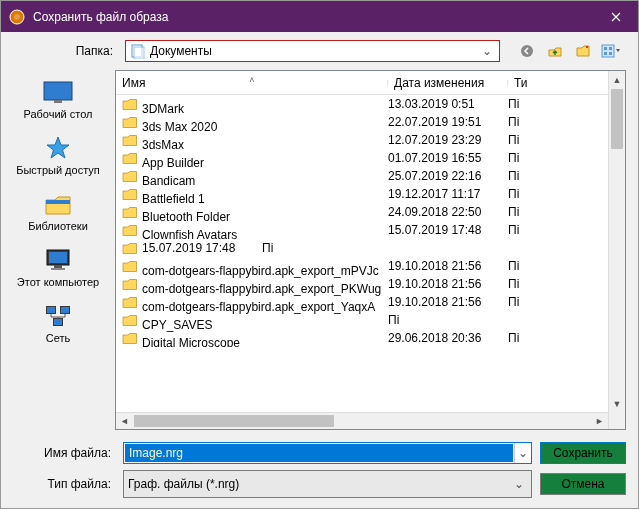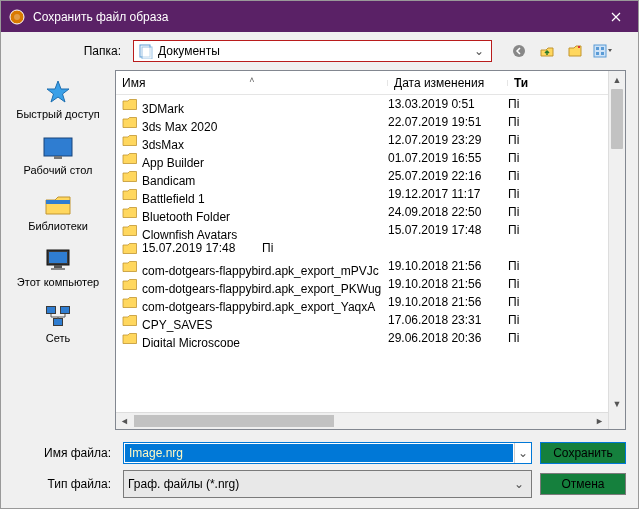--- a/index.html
+++ b/index.html
@@ -3,42 +3,42 @@
 <meta charset="utf-8">
 <style>
 * { box-sizing: border-box; margin: 0; padding: 0; font-family: "Segoe UI", Tahoma, sans-serif; font-size: 12px; }
 body { background: #fff; width: 639px; height: 509px; overflow: hidden; }
 .window { width: 100%; height: 100%; border: 1px solid #999; display: flex; flex-direction: column; }
 .titlebar { height: 31px; background: #5a2166; color: #fff; display: flex; align-items: center; padding: 0 0 0 8px; }
 .titlebar .app-icon { width: 16px; height: 16px; margin-right: 8px; display: flex; align-items: center; justify-content: center; }
 .titlebar .title { flex: 1; font-size: 12px; }
 .titlebar .close { width: 45px; height: 31px; display: flex; align-items: center; justify-content: center; cursor: pointer; }
 .content { flex: 1; background: #f0f0f0; display: flex; flex-direction: column; }
-.toolbar { display: flex; align-items: center; padding: 8px 24px; gap: 6px; }
+.toolbar { display: flex; align-items: center; padding: 8px 16px; gap: 6px; }
 .toolbar .lbl { width: 102px; text-align: right; padding-right: 6px; }
 .toolbar .folder-sel { flex: 1; height: 22px; border: 1px solid #b91c1c; background: #fff; display: flex; align-items: center; padding: 0 4px; cursor: pointer; }
 .toolbar .folder-sel .fic { width: 16px; height: 16px; margin-right: 4px; }
 .toolbar .folder-sel .ftxt { flex: 1; }
 .toolbar .folder-sel .farr { width: 16px; text-align: center; color: #555; }
 .nav-icons { display: flex; gap: 6px; margin-left: 10px; }
 .nav-icons .nbtn { width: 22px; height: 22px; display: flex; align-items: center; justify-content: center; cursor: pointer; }
 .main-area { flex: 1; display: flex; overflow: hidden; }
 .places { width: 114px; padding: 4px 0; display: flex; flex-direction: column; align-items: center; gap: 6px; }
 .place { width: 100%; display: flex; flex-direction: column; align-items: center; gap: 2px; cursor: pointer; padding: 4px 0; }
 .place .pic { width: 32px; height: 28px; display: flex; align-items: center; justify-content: center; }
 .place .plbl { font-size: 11px; text-align: center; }
 .listarea { flex: 1; background: #fff; border: 1px solid #828790; display: flex; margin-right: 12px; overflow: hidden; position: relative; }
 .listwrap { flex: 1; overflow: hidden; }
 .lhead { display: flex; border-bottom: 1px solid #e5e5e5; height: 24px; align-items: center; }
 .lhead .col { padding: 0 6px; background: #fff; position: relative; }
 .lhead .col:not(:last-child)::after { content:""; position: absolute; right:0; top:4px; bottom:4px; width:1px; background:#e5e5e5; }
 .lhead .sorticon { font-size: 9px; color: #666; margin-left:auto; margin-right:auto; display:block; text-align:center; position:absolute; top:-1px; left:0; right:0;}
 .c-name { width: 272px; position:relative;}
 .c-date { width: 120px; }
-.c-type { width: 40px; font-weight: bold; }
+.c-type { width: 40px; }
 .lrows { overflow: hidden; }
 .row { display: flex; align-items: center; height: 18px; }
 .row .fic { width: 16px; height: 14px; margin: 0 4px 0 6px; display:inline-block;}
 .row .rname { width: 246px; white-space: nowrap; overflow: hidden; margin-top: 9px; }
 .row .rdate { width: 120px; white-space: nowrap; }
 .row .rtype { width: 40px; white-space: nowrap; overflow: hidden; }
 .vscroll { width: 17px; background: #f0f0f0; border-left: 1px solid #ddd; position: relative; }
 .vscroll .thumb { position: absolute; left: 2px; right: 2px; top: 18px; height: 60px; background: #c2c2c2; border-radius: 1px; }
 .vscroll .arr { position: absolute; left:0; right:0; height:17px; display:flex; align-items:center; justify-content:center; font-size:9px; color:#555;}
 .vscroll .arr.up { top:0; }
@@ -124,34 +124,34 @@
               <path d="M15 6 l2 3 l2 -3 z" fill="#555"></path>
             </svg>
         </div>
       </div>
     </div>
 
     <div class="main-area">
       <div class="places">
         <div class="place">
           <span class="pic">
-              <svg width="28" height="28" viewBox="0 0 28 28">
-                <path d="M14 3 L17 11 L25 11 L18.5 16 L21 24 L14 19 L7 24 L9.5 16 L3 11 L11 11 Z" fill="#3aa0e8" stroke="#1e6fb0"></path>
-              </svg>
-            </span>
-          <span class="plbl">Быстрый доступ</span>
-        </div>
-        <div class="place">
-          <span class="pic">
               <svg width="32" height="24" viewBox="0 0 32 24">
                 <rect x="2" y="2" width="28" height="18" fill="#2f7dd1" stroke="#18457a"></rect>
                 <rect x="12" y="20" width="8" height="3" fill="#777"></rect>
               </svg>
             </span>
           <span class="plbl">Рабочий стол</span>
+        </div>
+        <div class="place">
+          <span class="pic">
+              <svg width="28" height="28" viewBox="0 0 28 28">
+                <path d="M14 3 L17 11 L25 11 L18.5 16 L21 24 L14 19 L7 24 L9.5 16 L3 11 L11 11 Z" fill="#3aa0e8" stroke="#1e6fb0"></path>
+              </svg>
+            </span>
+          <span class="plbl">Быстрый доступ</span>
         </div>
         <div class="place">
           <span class="pic">
               <svg width="30" height="26" viewBox="0 0 30 26">
                 <path d="M3 9 h9 l3 -3 h12 v17 h-24 z" fill="#ffd75e" stroke="#c19530"></path>
                 <rect x="3" y="9" width="24" height="4" fill="#2f7dd1"></rect>
               </svg>
             </span>
           <span class="plbl">Библиотеки</span>
         </div>
@@ -309,21 +309,20 @@
                 <span class="rdate">19.10.2018 21:56</span>
                 <span class="rtype">Пі</span>
               </div>
               <div class="row">
                 <span class="fic">
                   <svg width="16" height="14" viewBox="0 0 16 14">
                     <path d="M1 4 h5 l1.5 -1.5 h7 v10 h-13.5 z" fill="#ffd75e" stroke="#c19530" stroke-width="0.8"></path>
                   </svg>
                 </span>
                 <span class="rname">CPY_SAVES</span>
-                <span class="rdate">17.06.2018 23:31</span>
                 <span class="rtype">Пі</span>
               </div>
               <div class="row">
                 <span class="fic">
                   <svg width="16" height="14" viewBox="0 0 16 14">
                     <path d="M1 4 h5 l1.5 -1.5 h7 v10 h-13.5 z" fill="#ffd75e" stroke="#c19530" stroke-width="0.8"></path>
                   </svg>
                 </span>
                 <span class="rname">Digital Microscope</span>
                 <span class="rdate">29.06.2018 20:36</span>

